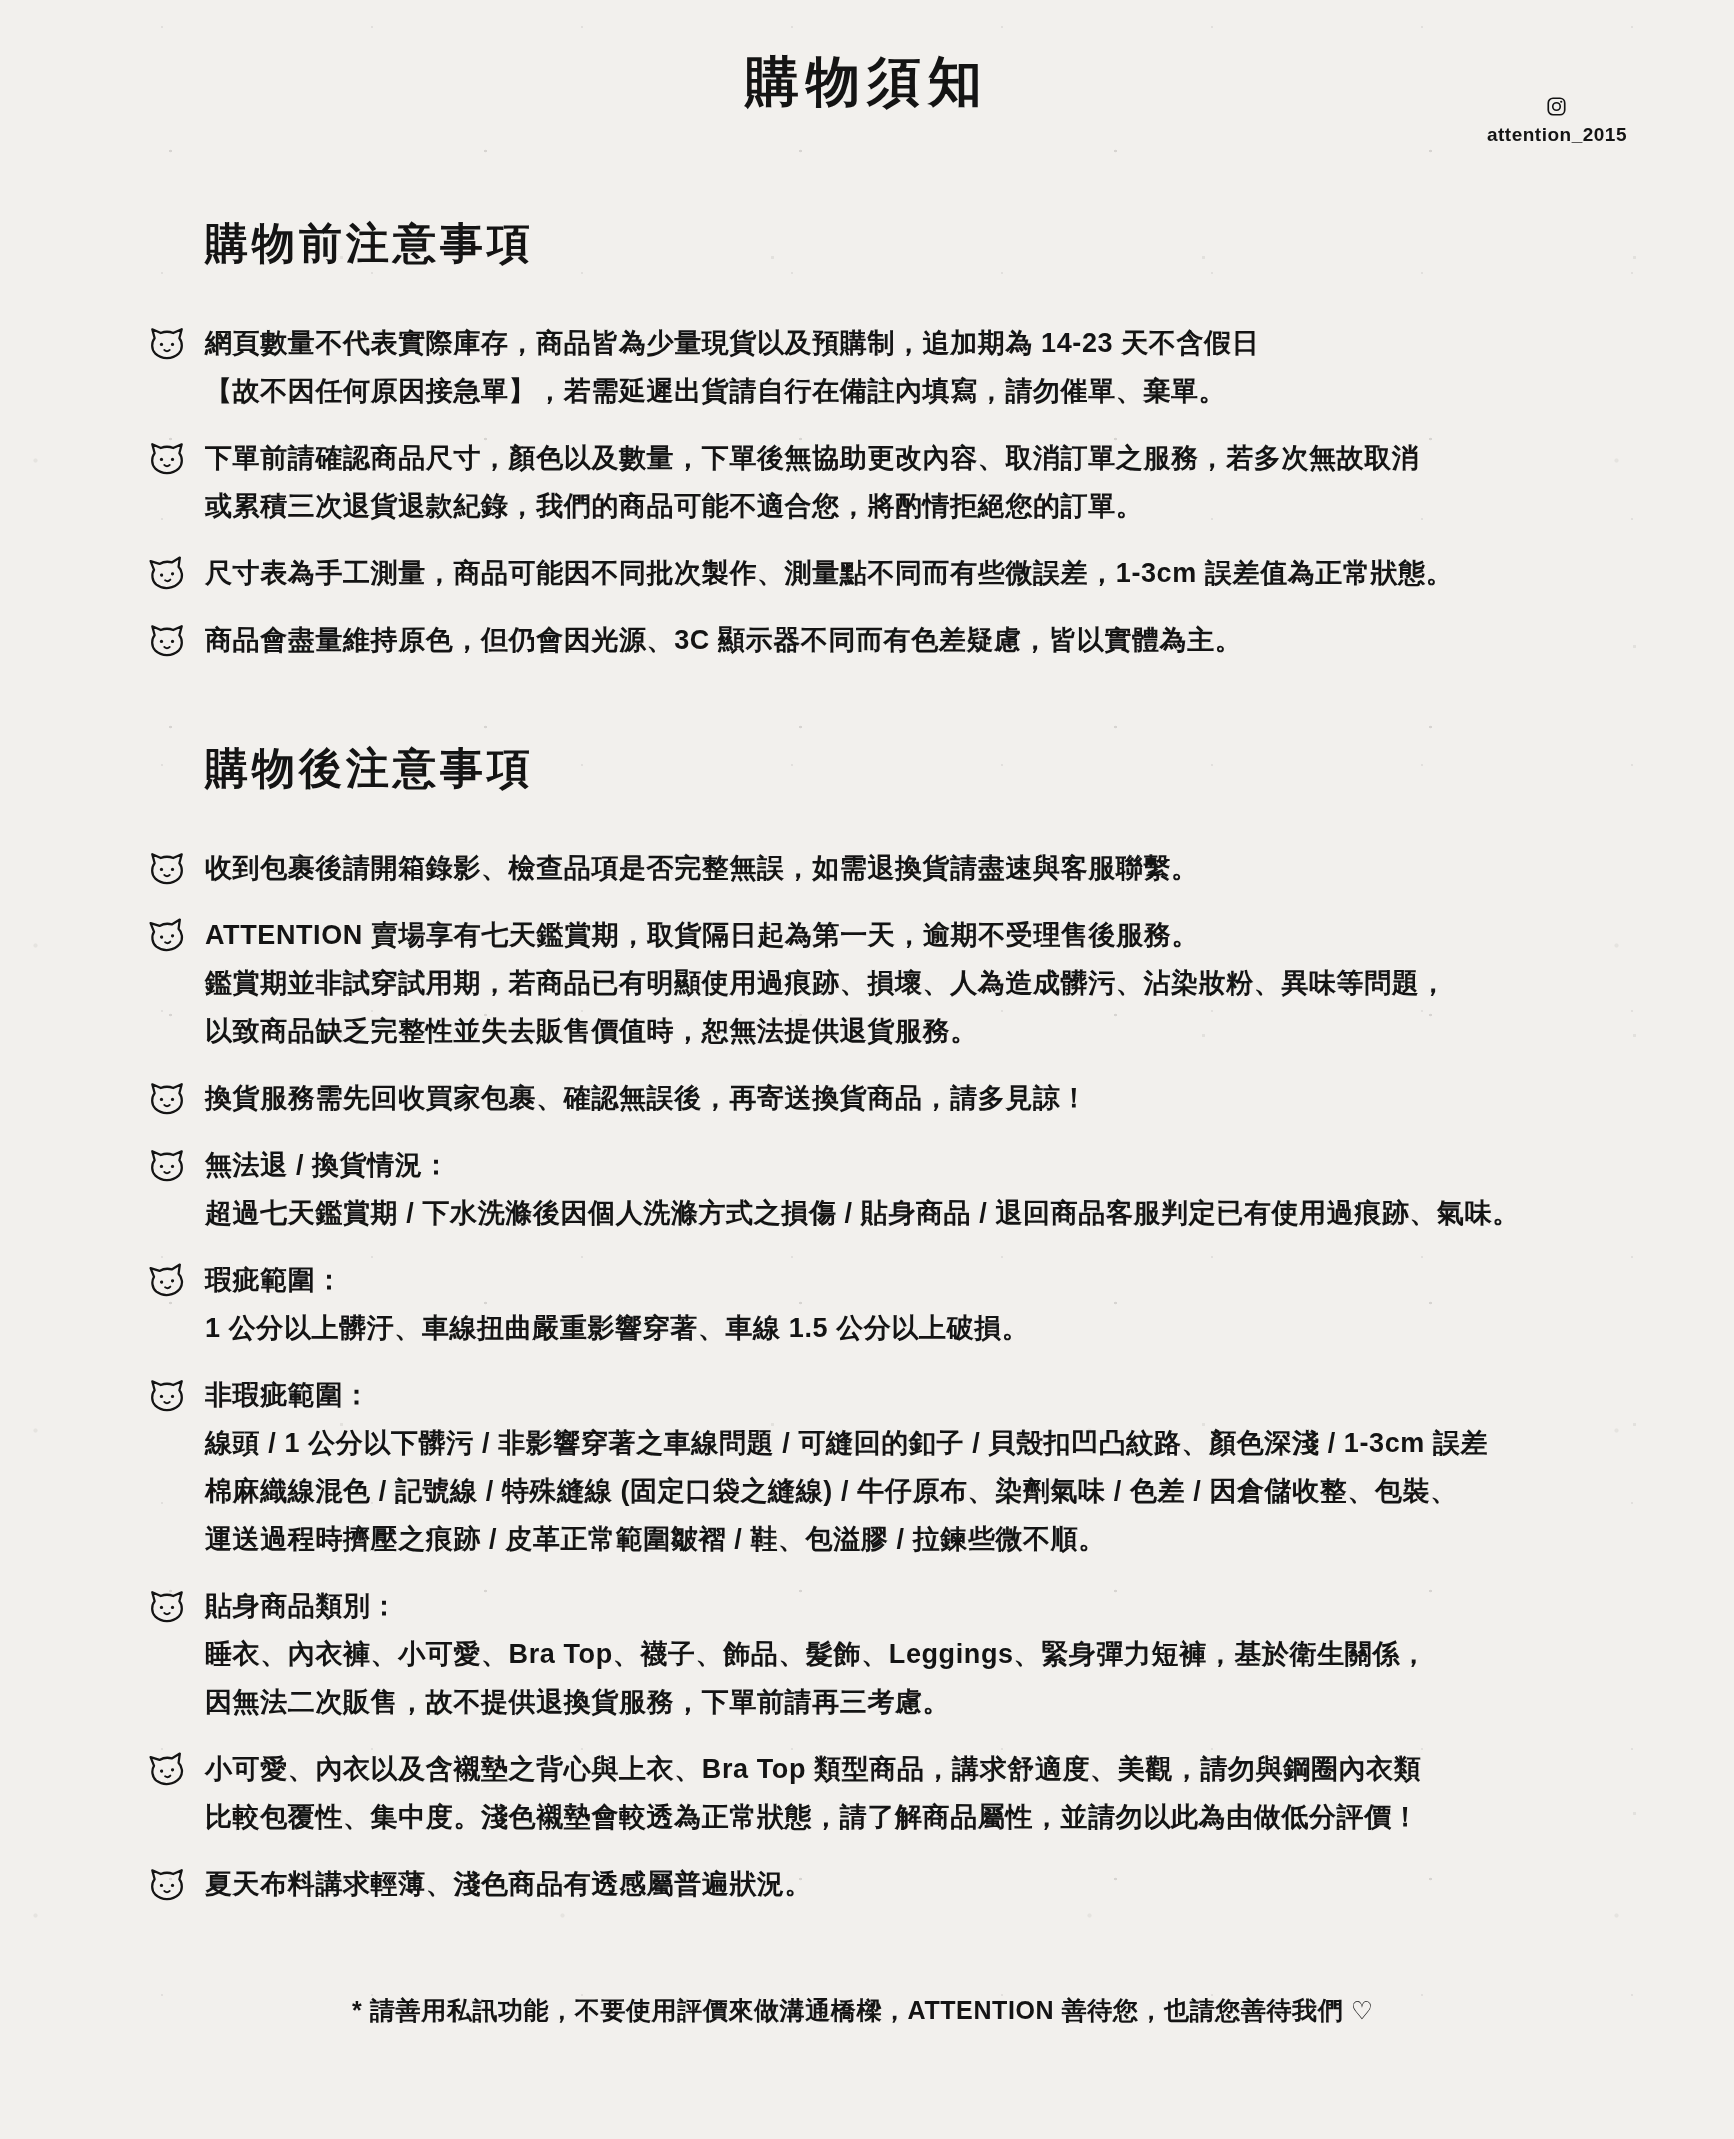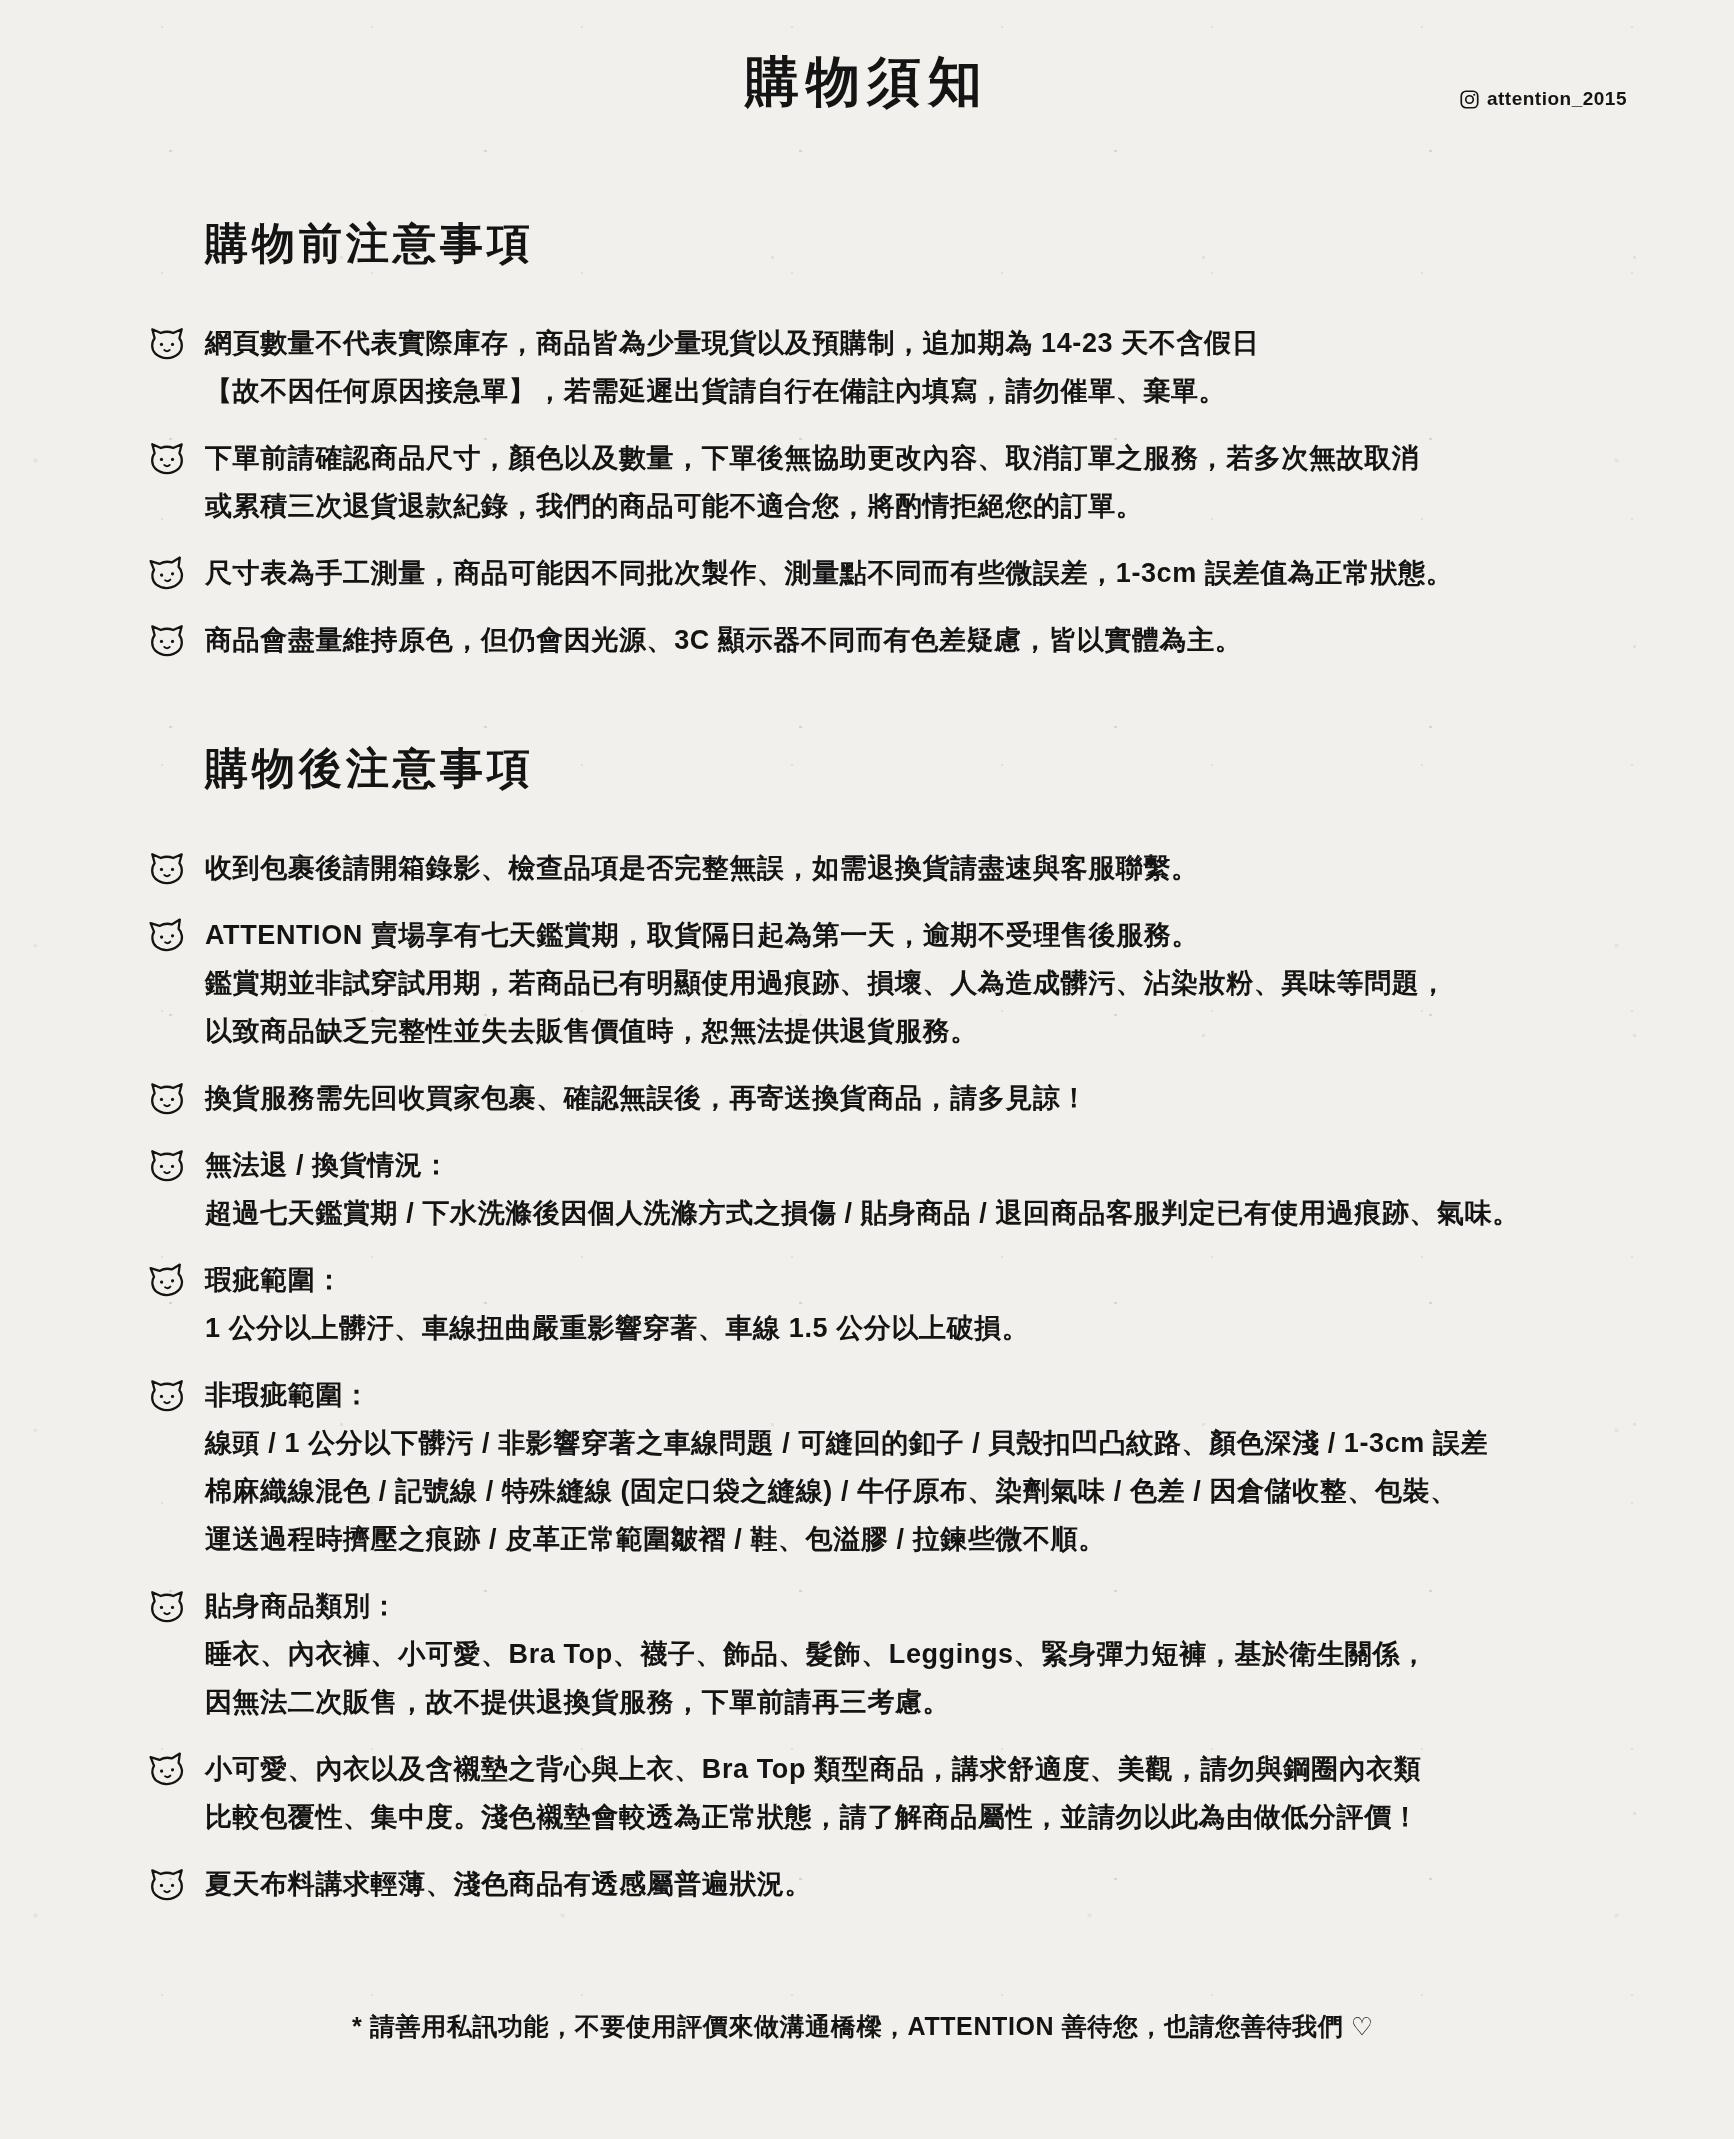--- a/index.html
+++ b/index.html
@@ -30,28 +30,29 @@
   .page-title {
     margin: 0;
     padding-top: 46px;
     text-align: center;
     font-size: 54px;
     font-weight: 800;
     letter-spacing: 7px;
   }
   .ig {
     position: absolute;
-    top: 88px;
+    top: 96px;
     right: 107px;
     display: flex;
     align-items: center;
     gap: 7px;
     font-size: 19px;
     font-weight: 700;
     letter-spacing: 0.5px;
+    flex-direction: column;
   }
   .ig-icon svg { width: 21px; height: 21px; display: block; }
   .sec { margin-left: 148px; margin-right: 100px; }
   .sec-before { margin-top: 96px; }
   .sec-after  { margin-top: 76px; }
   .sec h2 {
     margin: 0 0 46px 57px;
     font-size: 43px;
     font-weight: 800;
     letter-spacing: 4px;
@@ -74,21 +75,21 @@
   .ln {
     font-size: 27px;
     line-height: 48px;
     font-weight: 700;
     letter-spacing: 0.6px;
   }
   .footer-note {
     position: absolute;
     left: 0; right: 8px;
     top: 1994px;
-    margin: 16px;
+    margin: 0;
     text-align: center;
     font-size: 25px;
     font-weight: 700;
     letter-spacing: 0.6px;
   }
 </style>
 </head>
 <body>
 
 <svg width="0" height="0" style="position:absolute" aria-hidden="true">

